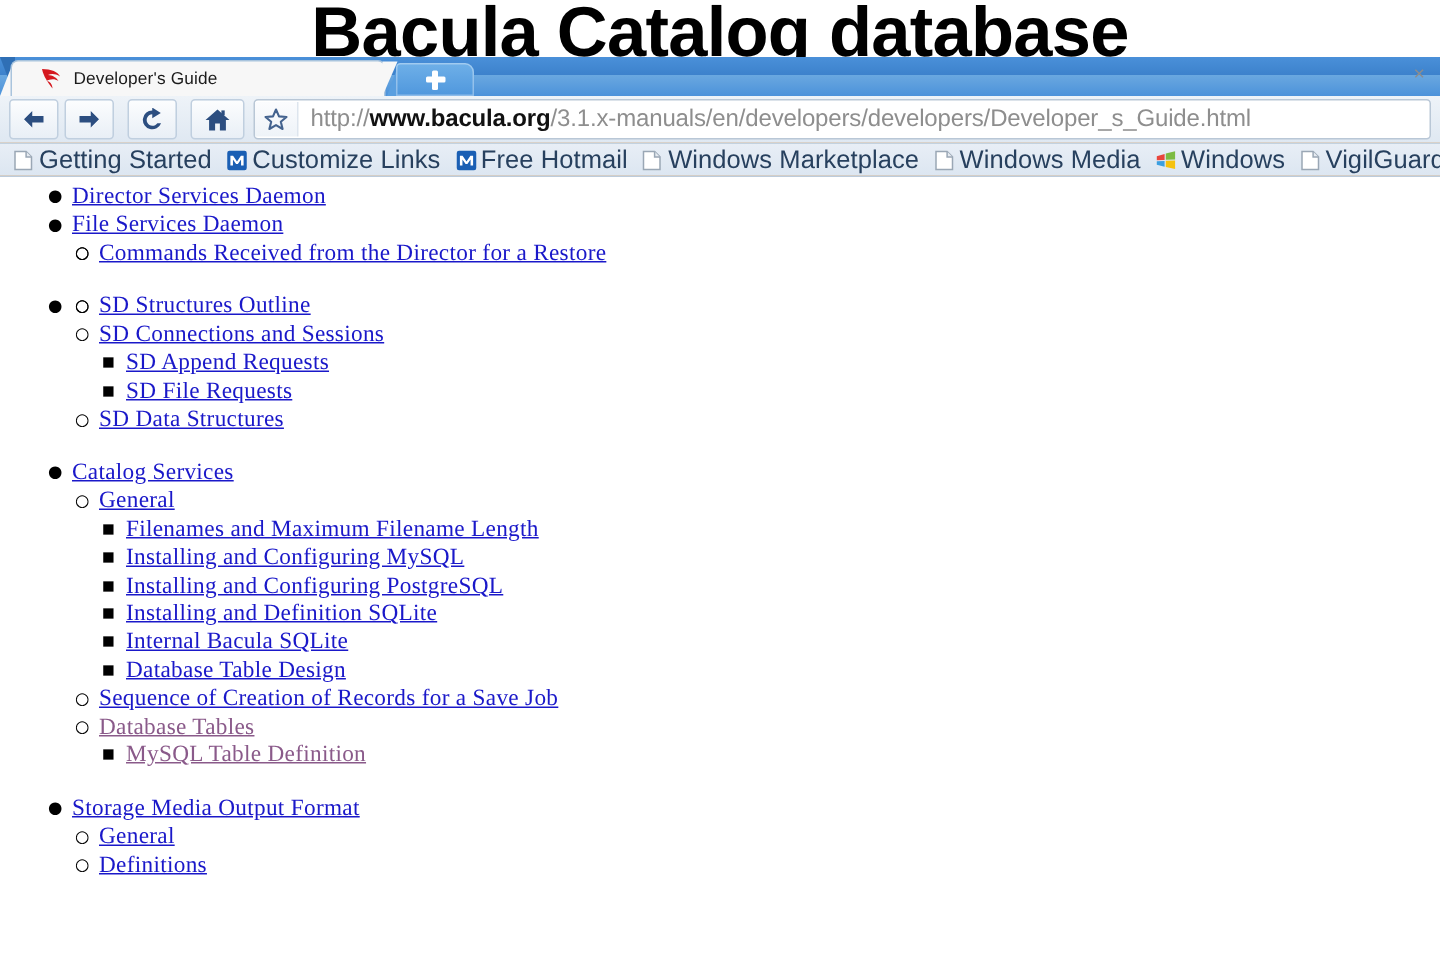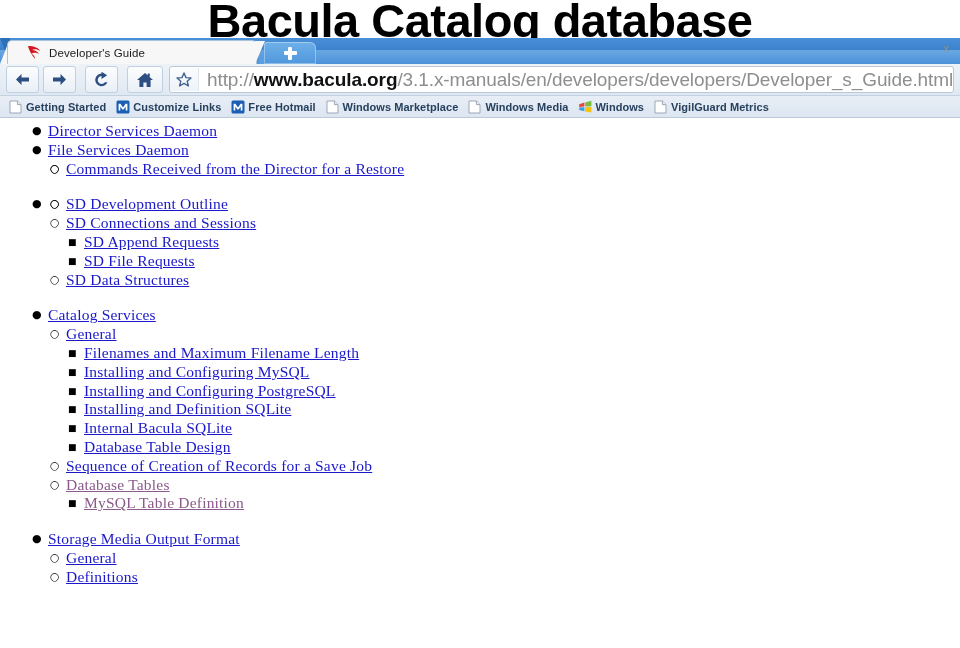--- a/index.html
+++ b/index.html
@@ -187,21 +187,21 @@
     width: 28px;
     height: 23px;
     flex: 0 0 auto;
     display: flex;
     align-items: center;
     justify-content: center;
     background: linear-gradient(to bottom, #fbfcfe 0%, #eef3f8 100%);
     border-right: 1px solid #dde5ee;
   }
   .urltext {
-    font-size: 19px;
+    font-size: 16px;
     white-space: nowrap;
     overflow: hidden;
     padding-left: 8px;
     letter-spacing: -0.1px;
   }
   .url-scheme { color: #8e8e8e; }
   .url-host   { color: #111111; font-weight: bold; }
   .url-path   { color: #8e8e8e; }
 
   
@@ -217,25 +217,24 @@
   }
   .bm {
     display: flex;
     align-items: center;
     height: 18px;
     padding: 0 5px;
     flex: 0 0 auto;
     white-space: nowrap;
   }
   .bm-label {
-    font-size: 11px;
+    font-size: 17px;
     color: #27405e;
     margin-left: 4px;
     letter-spacing: 0.05px;
-    font-weight: bold;
   }
   .ico { width: 13px; height: 14px; flex: 0 0 auto; display: block; }
 
   
   .page {
     position: relative;
     background: #ffffff;
     height: 530px;
     overflow: hidden;
     padding-top: 4px;
@@ -439,21 +438,21 @@
     <div class="page">
       <ul class="toc" id="toc-root">
           <li class="node lvl1"><span class="bullet">●</span><a class="toclink" href="#">Director Services Daemon</a></li>
           <li class="node lvl1"><span class="bullet">●</span><a class="toclink" href="#">File Services Daemon</a><ul class="lvl2-list">
               <li class="node lvl2"><span class="bullet">○</span></li>
               <li class="node lvl2"><span class="bullet">○</span><a class="toclink" href="#">Commands Received from the Director for a Restore</a></li>
             </ul></li>
           <li class="group-gap"></li>
           <li class="node lvl1"><span class="bullet">●</span><ul class="lvl2-list">
               <li class="node lvl2"><span class="bullet">○</span></li>
-              <li class="node lvl2"><span class="bullet">○</span><a class="toclink" href="#">SD Development Outline</a></li>
+              <li class="node lvl2"><span class="bullet">○</span><a class="toclink" href="#">SD Structures Outline</a></li>
               <li class="node lvl2"><span class="bullet">○</span><a class="toclink" href="#">SD Connections and Sessions</a><ul class="lvl3-list">
                   <li class="node lvl3"><span class="bullet">■</span><a class="toclink" href="#">SD Append Requests</a></li>
                   <li class="node lvl3"><span class="bullet">■</span><a class="toclink" href="#">SD File Requests</a></li>
                 </ul></li>
               <li class="node lvl2"><span class="bullet">○</span><a class="toclink" href="#">SD Data Structures</a></li>
             </ul></li>
           <li class="group-gap"></li>
           <li class="node lvl1"><span class="bullet">●</span><a class="toclink" href="#">Catalog Services</a><ul class="lvl2-list">
               <li class="node lvl2"><span class="bullet">○</span><a class="toclink" href="#">General</a><ul class="lvl3-list">
                   <li class="node lvl3"><span class="bullet">■</span><a class="toclink" href="#">Filenames and Maximum Filename Length</a></li>

